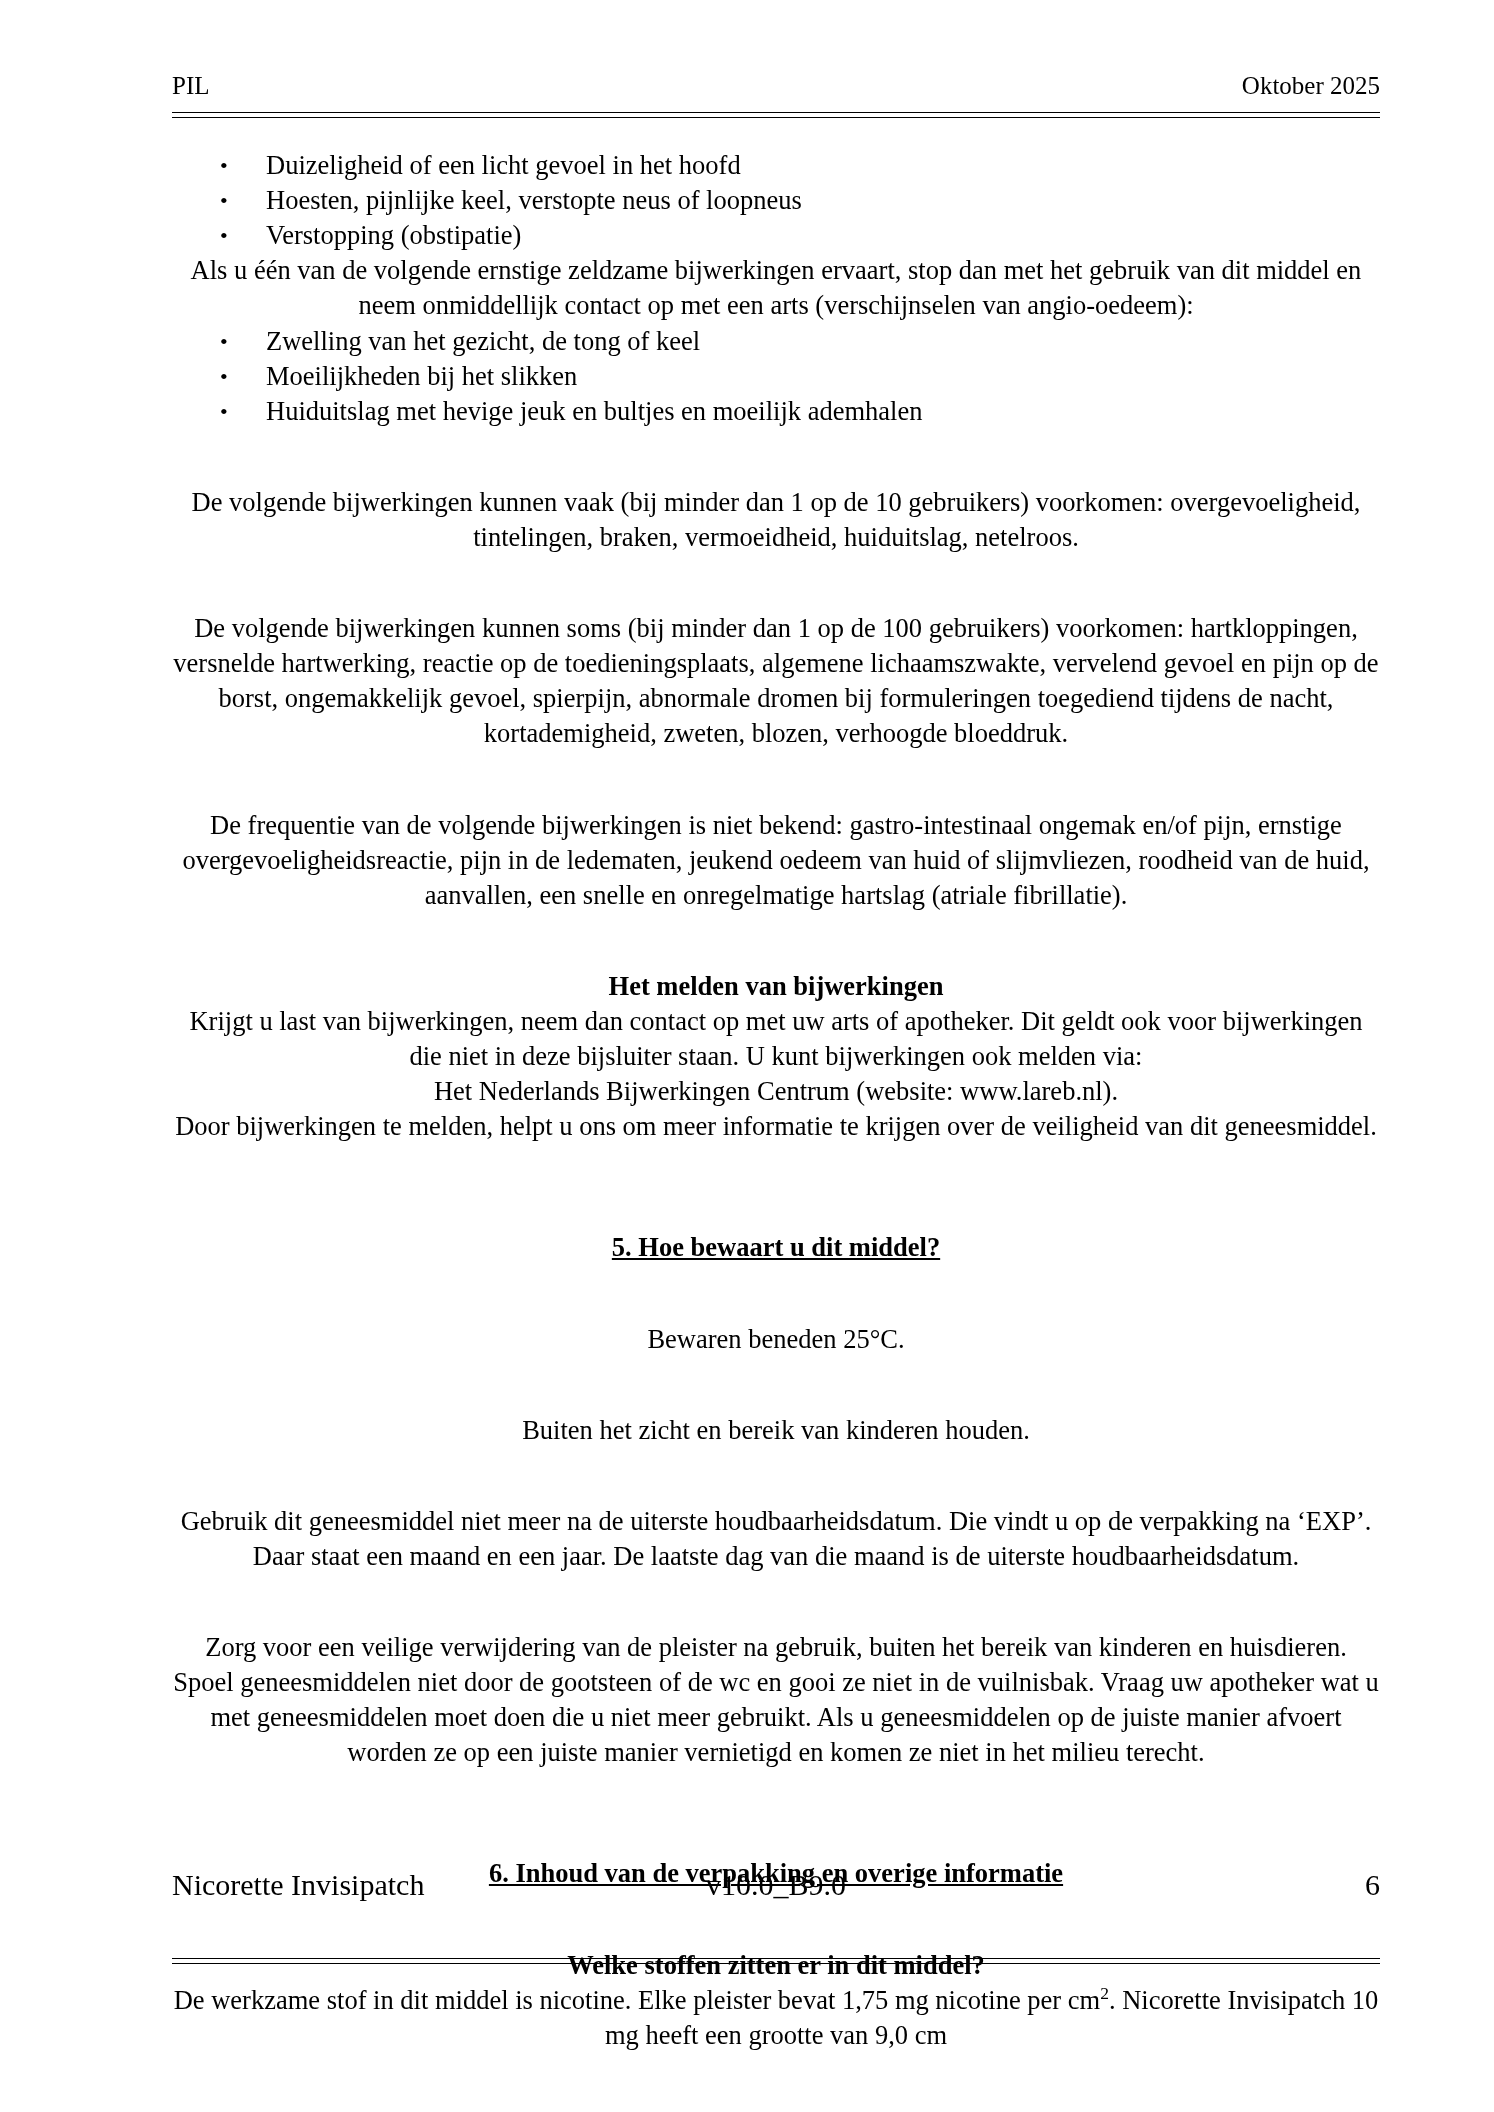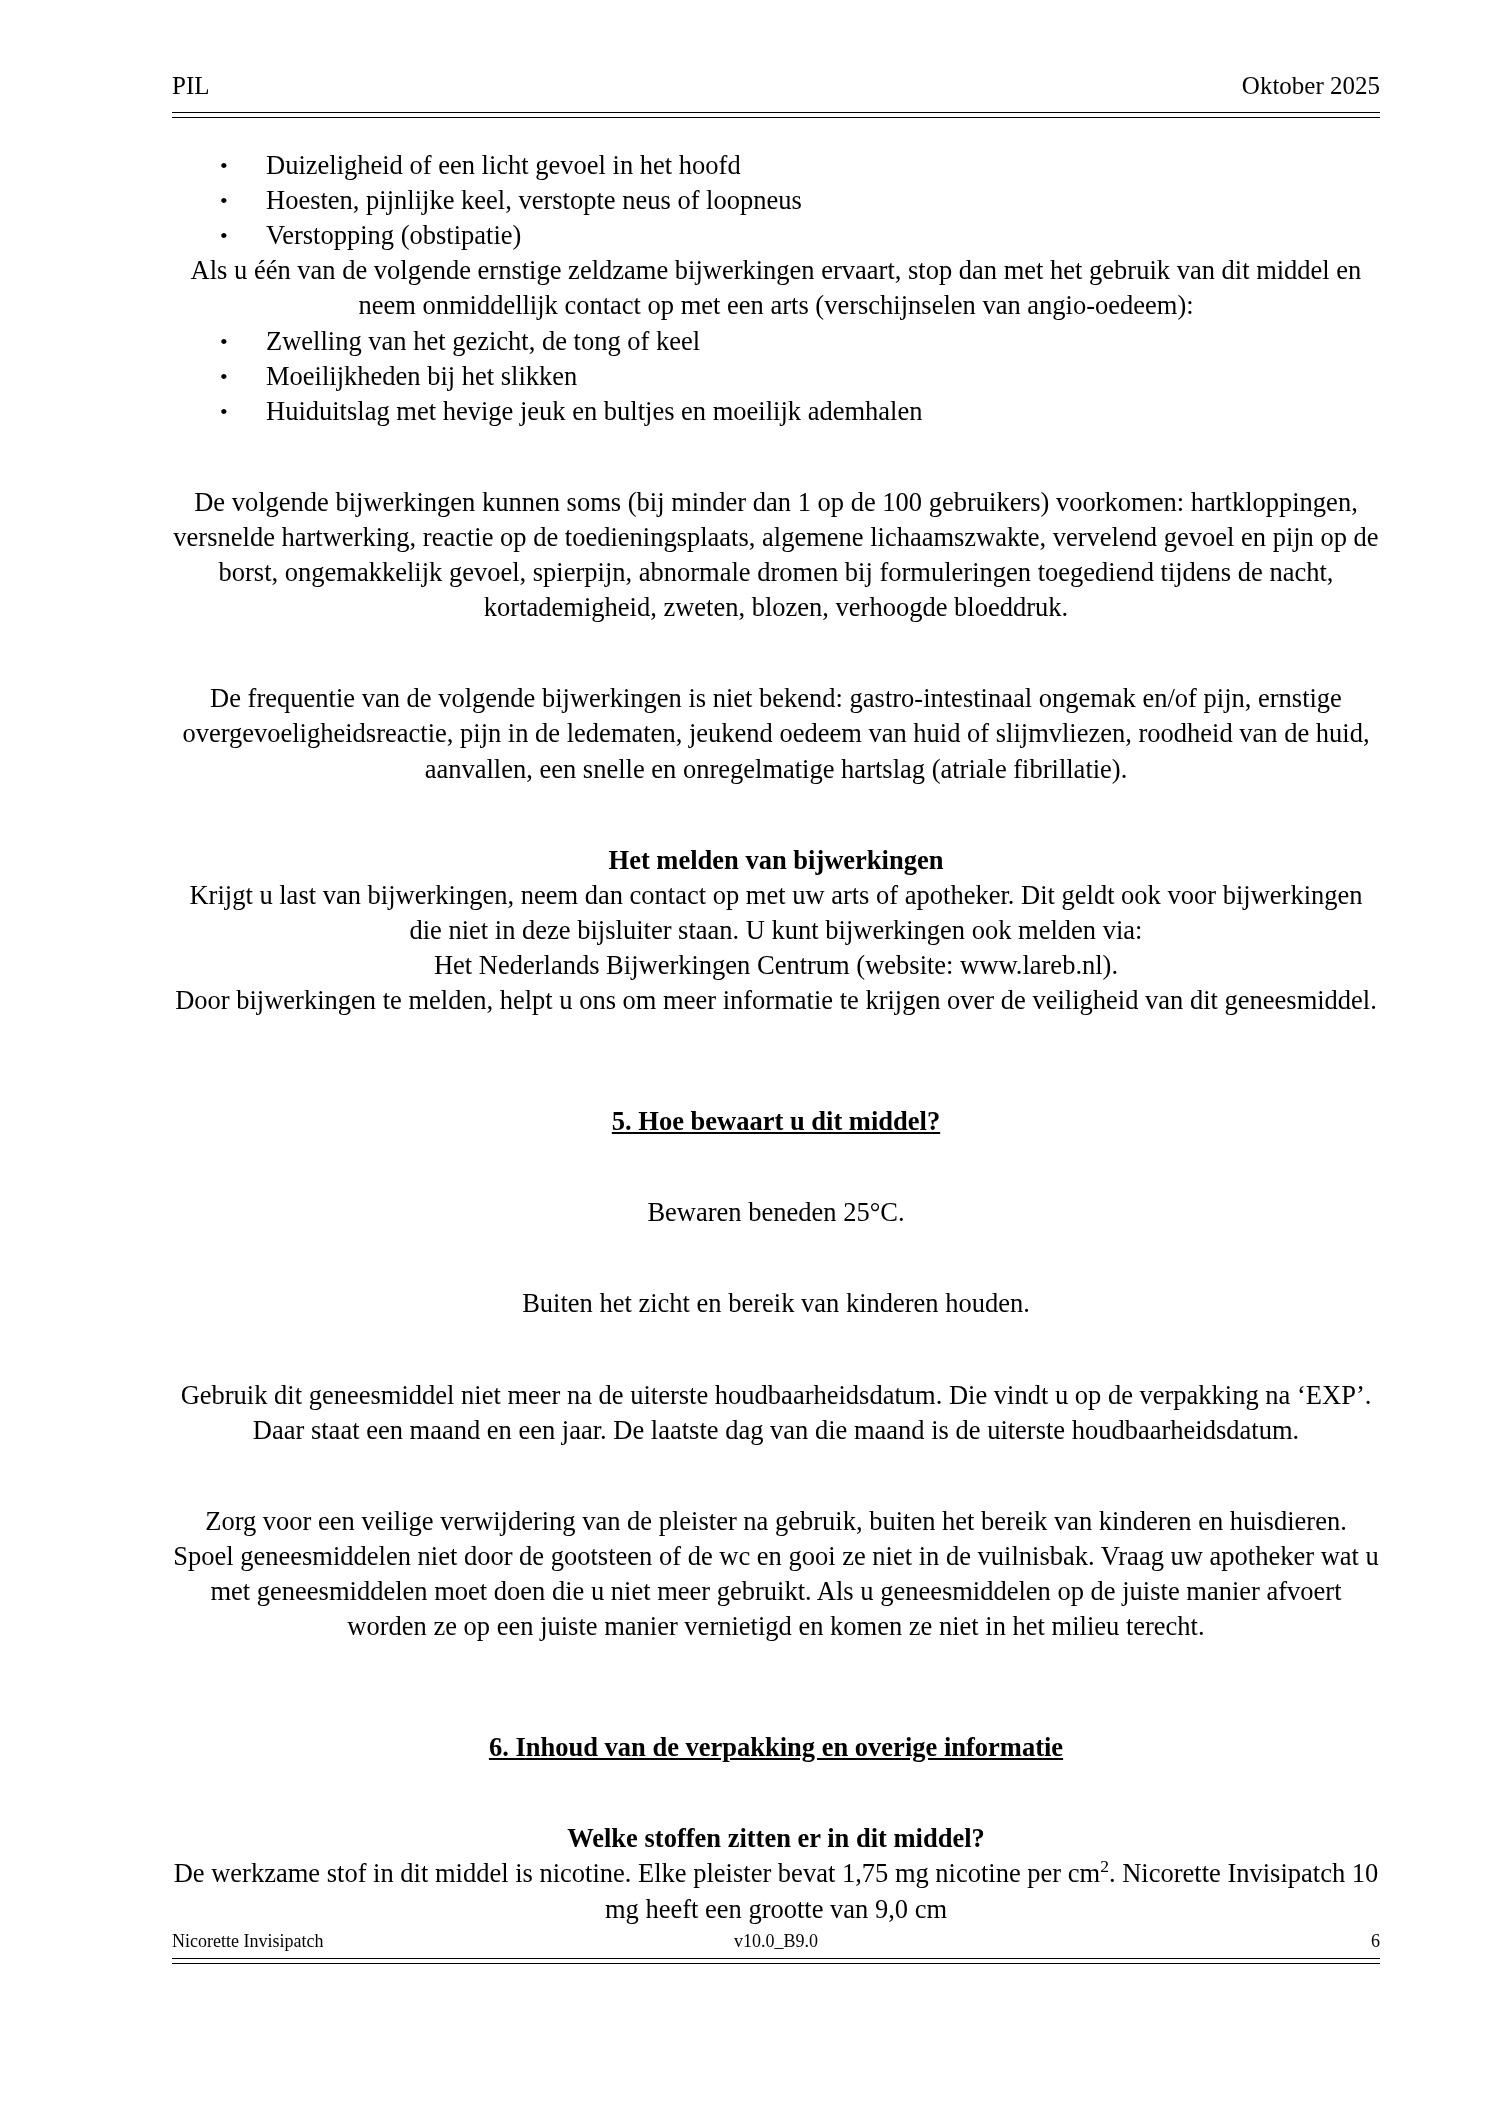--- a/index.html
+++ b/index.html
@@ -55,25 +55,25 @@
     right: 114px;
     top: 1958px;
     height: 4px;
     border-top: 1px solid #000;
     border-bottom: 1px solid #000;
   }
   .doc-footer {
     position: absolute;
     left: 172px;
     right: 114px;
-    top: 1932px;
+    top: 1868px;
     display: flex;
     justify-content: space-between;
     align-items: flex-end;
-    font-size: 18px;
+    font-size: 30px;
     line-height: 1.1;
   }
   .doc-footer .footer-center {
     position: absolute;
     left: 50%;
     transform: translateX(-50%);
   }
 
   
   .content {
@@ -166,20 +166,21 @@
         <span class="bullet-glyph">•</span>
         <span>Moeilijkheden bij het slikken</span>
       </li>
       <li>
         <span class="bullet-glyph">•</span>
         <span>Huiduitslag met hevige jeuk en bultjes en moeilijk ademhalen</span>
       </li>
     </ul>
 
 
+    <p class="para gap-lg">De volgende bijwerkingen kunnen vaak (bij minder dan 1 op de 10 gebruikers) voorkomen: overgevoeligheid, tintelingen, braken, vermoeidheid, huiduitslag, netelroos.</p>
 
     <p class="para gap-lg">De volgende bijwerkingen kunnen soms (bij minder dan 1 op de 100 gebruikers) voorkomen: hartkloppingen, versnelde hartwerking, reactie op de toedieningsplaats, algemene lichaamszwakte, vervelend gevoel en pijn op de borst, ongemakkelijk gevoel, spierpijn, abnormale dromen bij formuleringen toegediend tijdens de nacht, kortademigheid, zweten, blozen, verhoogde bloeddruk.</p>
 
     <p class="para gap-lg">De frequentie van de volgende bijwerkingen is niet bekend: gastro-intestinaal ongemak en/of pijn, ernstige overgevoeligheidsreactie, pijn in de ledematen, jeukend oedeem van huid of slijmvliezen, roodheid van de huid, aanvallen, een snelle en onregelmatige hartslag (atriale fibrillatie).</p>
 
     <p class="para gap-lg bold">Het melden van bijwerkingen</p>
     <p class="para">Krijgt u last van bijwerkingen, neem dan contact op met uw arts of apotheker. Dit geldt ook voor bijwerkingen die niet in deze bijsluiter staan. U kunt bijwerkingen ook melden via:</p>
     <p class="para">Het Nederlands Bijwerkingen Centrum (website: www.lareb.nl).</p>
     <p class="para">Door bijwerkingen te melden, helpt u ons om meer informatie te krijgen over de veiligheid van dit geneesmiddel.</p>
 

